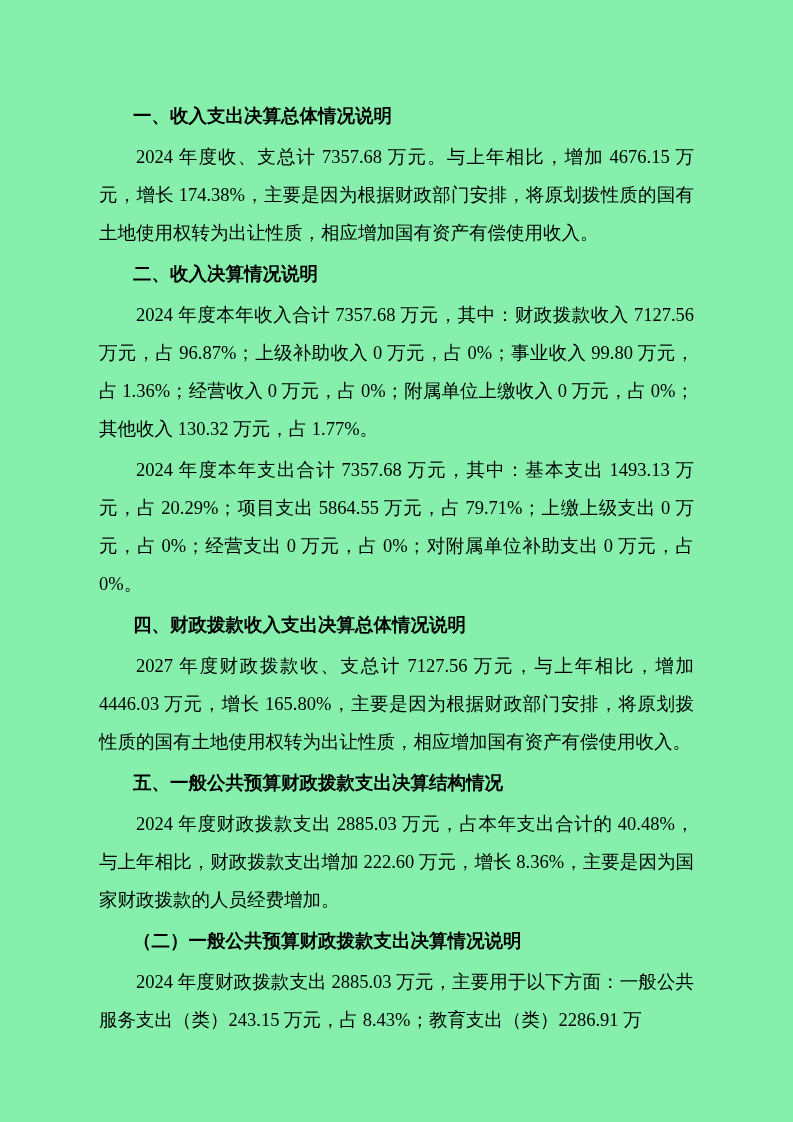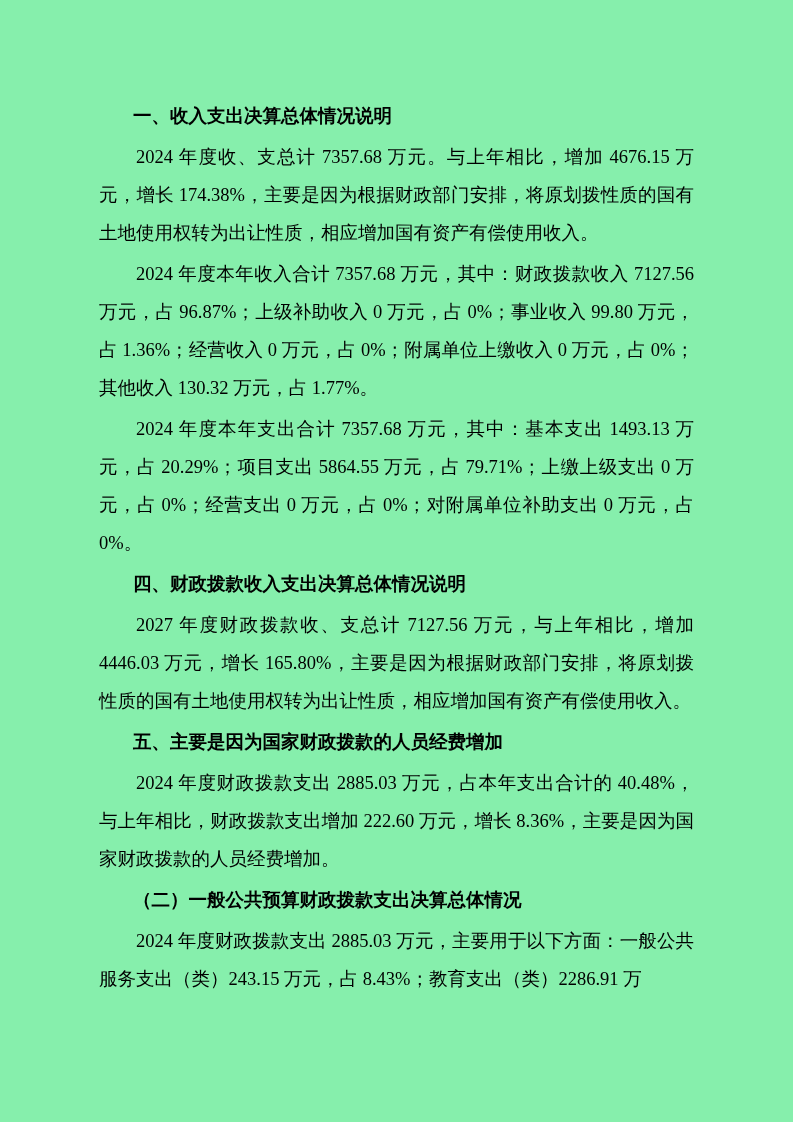--- a/index.html
+++ b/index.html
@@ -42,22 +42,23 @@
     color: #000000;
   }
 </style>
 </head>
 <body>
 
 <div class="page">
   <div class="content" id="doc">
       <h2 class="heading">一、收入支出决算总体情况说明</h2>
       <p class="para">2024 年度收、支总计 7357.68 万元。与上年相比，增加 4676.15 万元，增长 174.38%，主要是因为根据财政部门安排，将原划拨性质的国有土地使用权转为出让性质，相应增加国有资产有偿使用收入。</p>
+      <h2 class="heading">二、收入决算情况说明</h2>
       <p class="para">2024 年度本年收入合计 7357.68 万元，其中：财政拨款收入 7127.56 万元，占 96.87%；上级补助收入 0 万元，占 0%；事业收入 99.80 万元，占 1.36%；经营收入 0 万元，占 0%；附属单位上缴收入 0 万元，占 0%；其他收入 130.32 万元，占 1.77%。</p>
       <p class="para">2024 年度本年支出合计 7357.68 万元，其中：基本支出 1493.13 万元，占 20.29%；项目支出 5864.55 万元，占 79.71%；上缴上级支出 0 万元，占 0%；经营支出 0 万元，占 0%；对附属单位补助支出 0 万元，占 0%。</p>
       <h2 class="heading">四、财政拨款收入支出决算总体情况说明</h2>
       <p class="para">2027 年度财政拨款收、支总计 7127.56 万元，与上年相比，增加 4446.03 万元，增长 165.80%，主要是因为根据财政部门安排，将原划拨性质的国有土地使用权转为出让性质，相应增加国有资产有偿使用收入。</p>
-      <h2 class="heading">五、主要是因为国家财政拨款的人员经费增加</h2>
+      <h2 class="heading">五、一般公共预算财政拨款支出决算结构情况</h2>
       <p class="para">2024 年度财政拨款支出 2885.03 万元，占本年支出合计的 40.48%，与上年相比，财政拨款支出增加 222.60 万元，增长 8.36%，主要是因为国家财政拨款的人员经费增加。</p>
-      <h2 class="heading">（二）一般公共预算财政拨款支出决算总体情况</h2>
+      <h2 class="heading">（二）一般公共预算财政拨款支出决算情况说明</h2>
       <p class="para">2024 年度财政拨款支出 2885.03 万元，主要用于以下方面：一般公共服务支出（类）243.15 万元，占 8.43%；教育支出（类）2286.91 万</p>
     </div>
 </div>
 
 </body></html>

